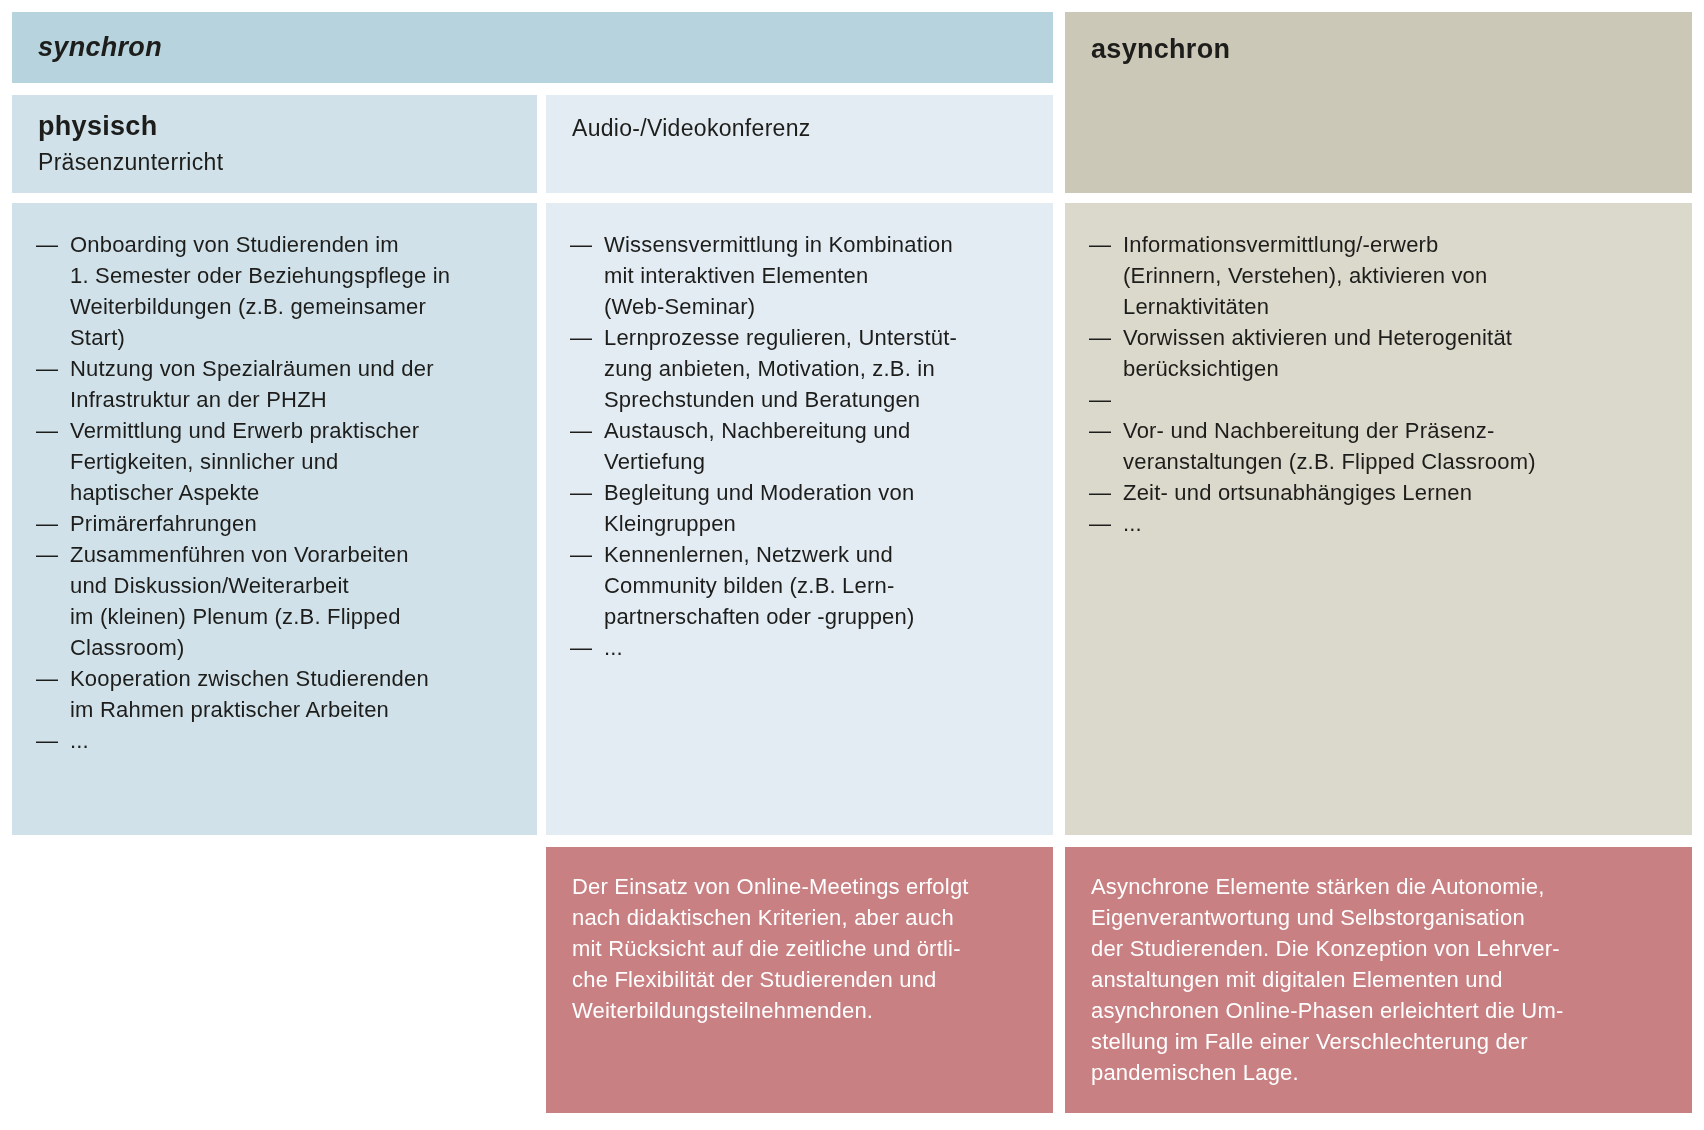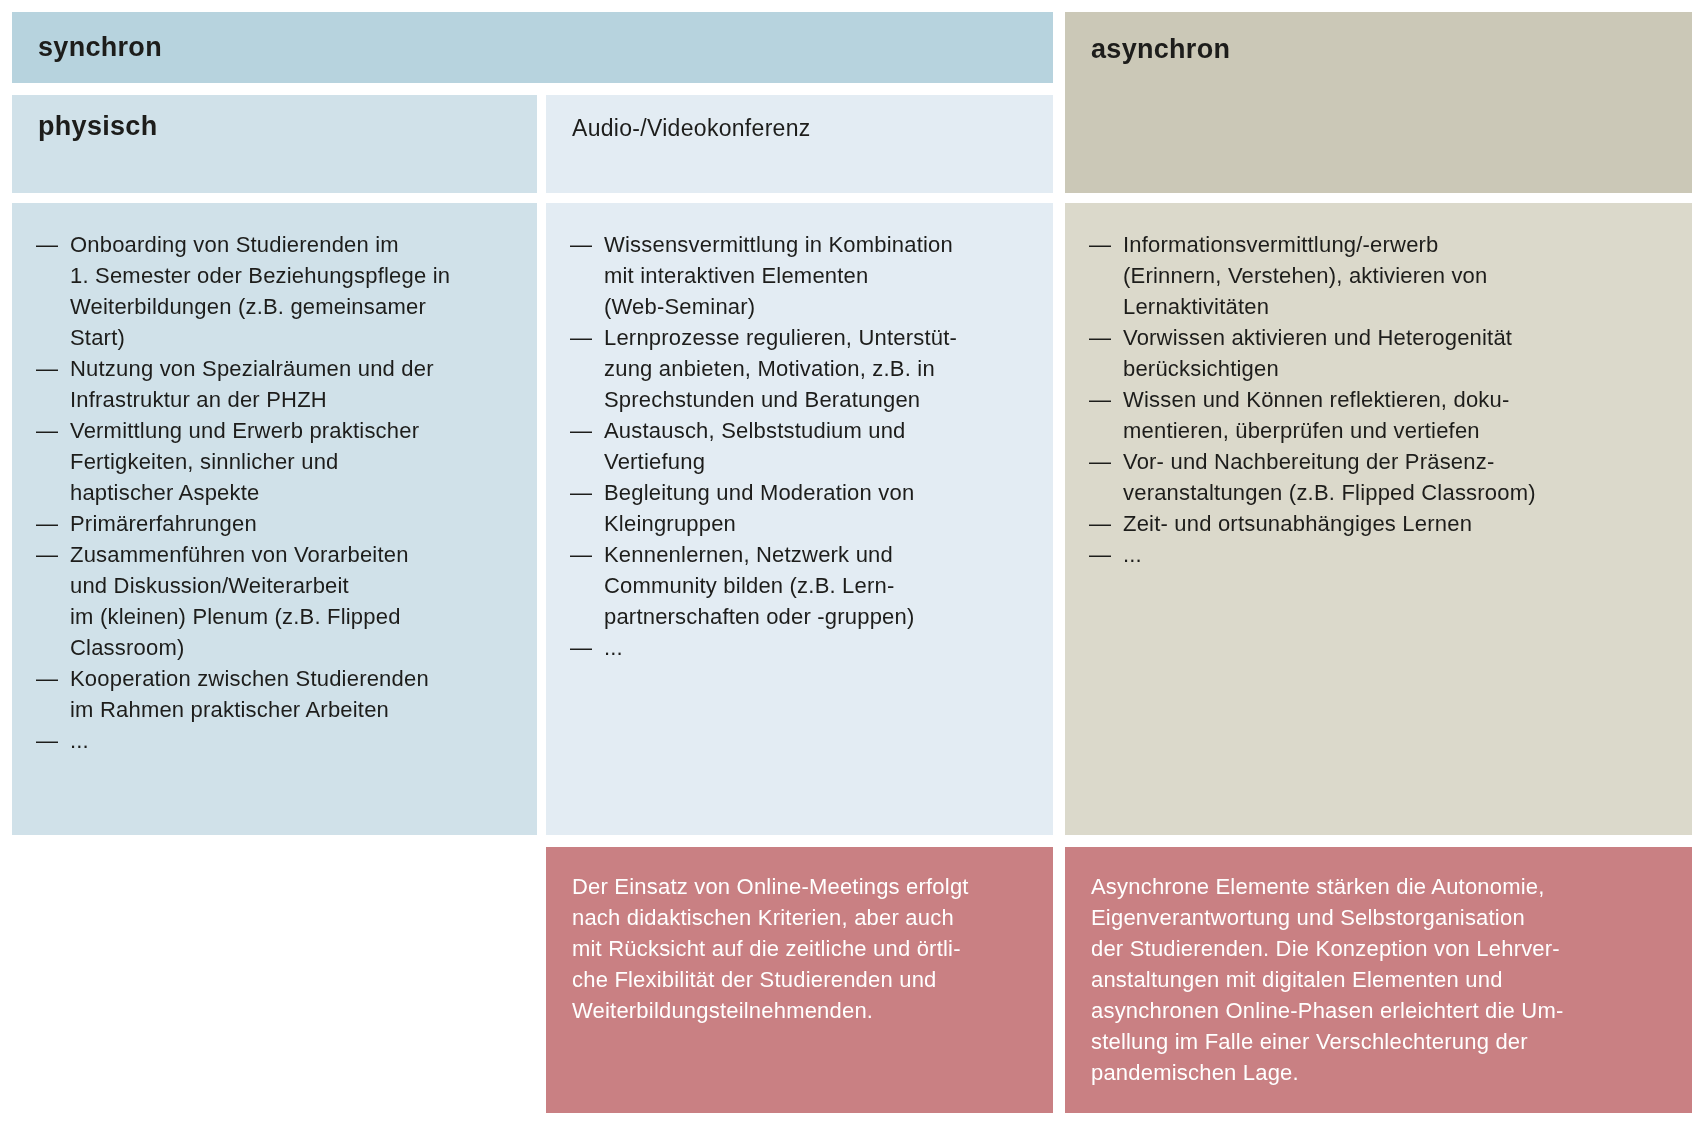--- a/index.html
+++ b/index.html
@@ -23,20 +23,21 @@
     grid-column: 1 / 4;
     grid-row: 1;
     display: flex;
     align-items: center;
     padding: 0 26px;
   }
   .group-bar .group-title {
     font-size: 27px;
     font-weight: bold;
     letter-spacing: 0.3px;
+    font-style: italic;
   }
   .asyn-header {
     grid-column: 5;
     grid-row: 1 / 4;
     padding: 20px 26px;
   }
   .col-header { padding: 14px 26px; }
   .col-header-1 { grid-column: 1; grid-row: 3; }
   .col-header-2 { grid-column: 3; grid-row: 3; }
   .col-title {
@@ -85,20 +86,21 @@
   <div class="group-bar" style="background:#b7d3de">
     <span class="group-title">synchron</span>
   </div>
 
   <div class="asyn-header" style="background:#cbc8b7">
     <div class="col-title">asynchron</div>
   </div>
 
   <div class="col-header col-header-1" style="background:#d0e1e9">
     <div class="col-title">physisch</div>
+    <div class="col-subtitle">Präsenzunterricht</div>
   </div>
 
   <div class="col-header col-header-2" style="background:#e3ecf3">
     <div class="col-subtitle">Audio-/Videokonferenz</div>
   </div>
 
   <div class="body-box body-box-1" style="background:#d0e1e9">
     <ul class="items">
 
         <li>
@@ -160,21 +162,21 @@
 
         <li>
           <span class="dash">—</span>
           <span class="txt">Lernprozesse regulieren, Unterstüt-
 zung anbieten, Motivation, z.B. in
 Sprechstunden und Beratungen</span>
         </li>
 
         <li>
           <span class="dash">—</span>
-          <span class="txt">Austausch, Selbststudium und
+          <span class="txt">Austausch, Nachbereitung und
 Vertiefung</span>
         </li>
 
         <li>
           <span class="dash">—</span>
           <span class="txt">Begleitung und Moderation von
 Kleingruppen</span>
         </li>
 
         <li>
@@ -202,22 +204,20 @@
         </li>
 
         <li>
           <span class="dash">—</span>
           <span class="txt">Vorwissen aktivieren und Heterogenität
 berücksichtigen</span>
         </li>
 
         <li>
           <span class="dash">—</span>
-          <span class="txt">Wissen und Können reflektieren, doku-
-mentieren, überprüfen und vertiefen</span>
         </li>
 
         <li>
           <span class="dash">—</span>
           <span class="txt">Vor- und Nachbereitung der Präsenz-
 veranstaltungen (z.B. Flipped Classroom)</span>
         </li>
 
         <li>
           <span class="dash">—</span>

